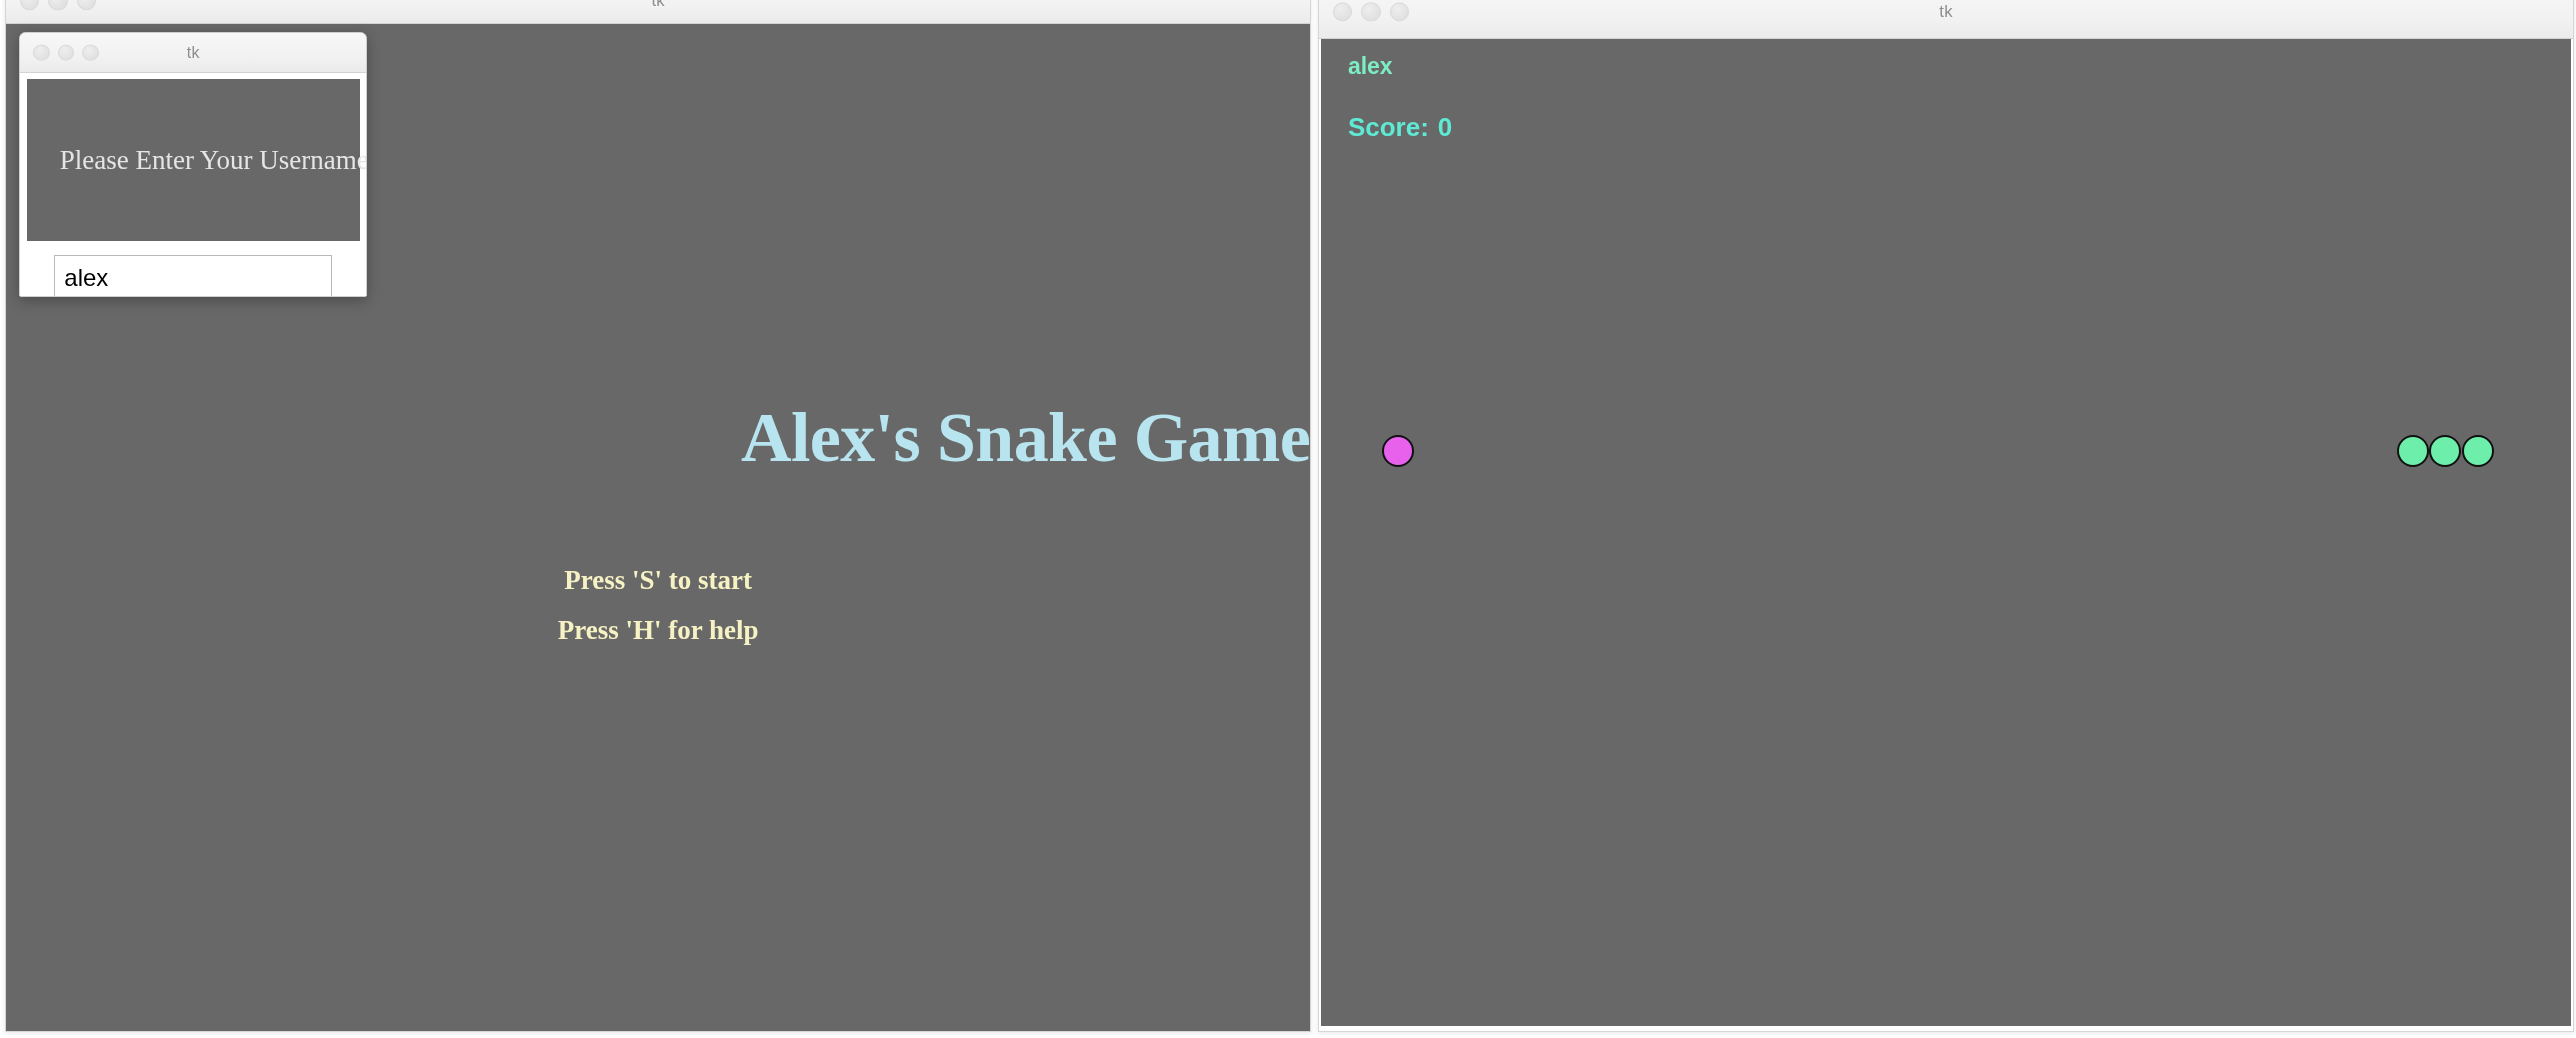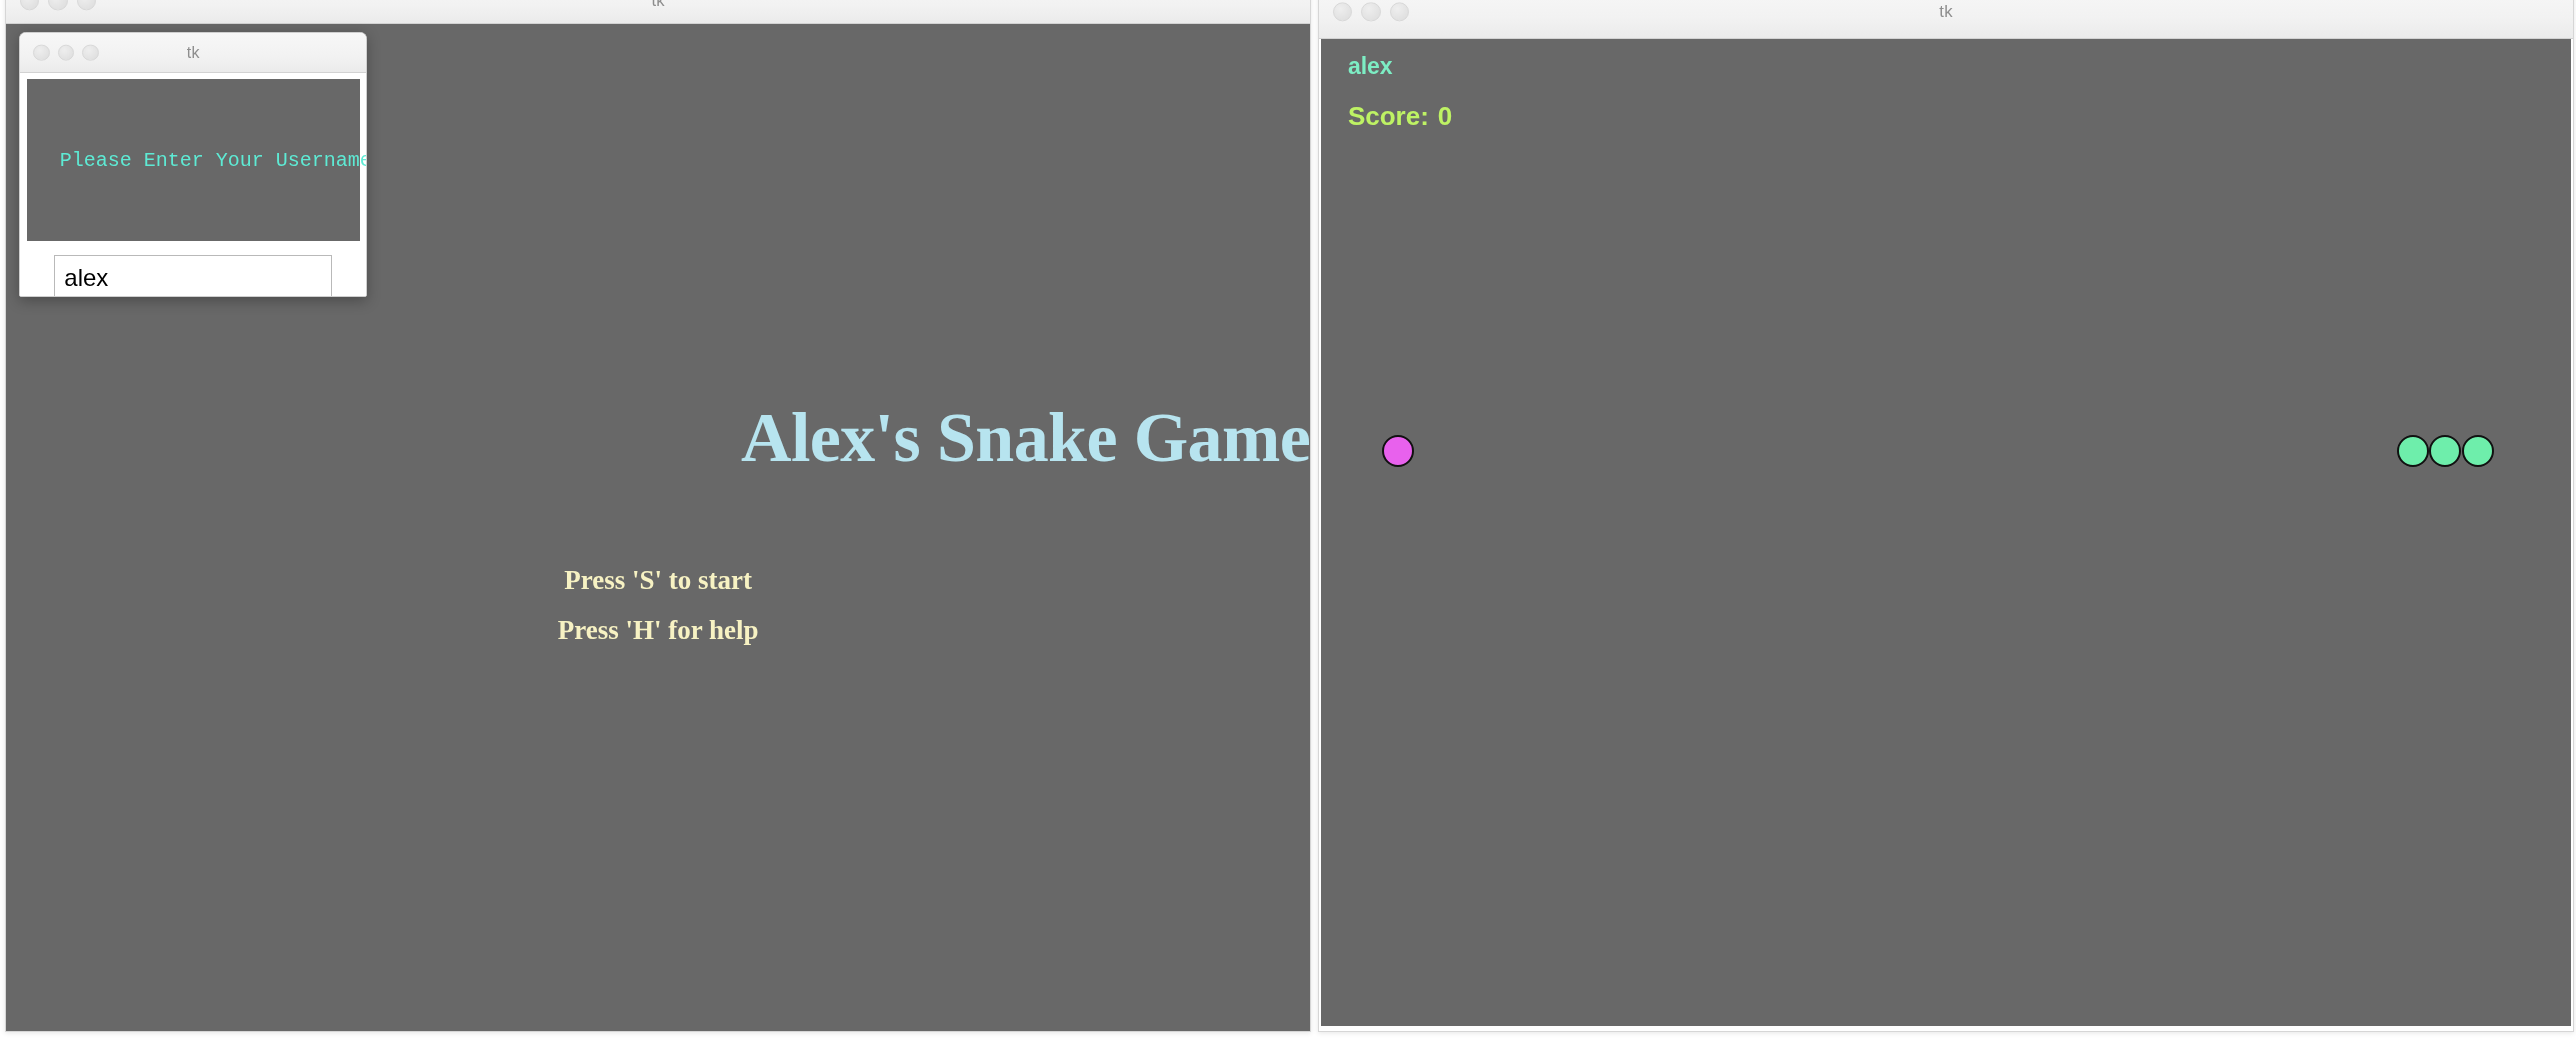--- a/index.html
+++ b/index.html
@@ -135,23 +135,23 @@
     white-space: nowrap;
   }
   #hud-username {
     left: 27px;
     top: 14px;
     font-size: 23px;
     color: #7dedc4;
   }
   #hud-score {
     left: 27px;
-    top: 62px;
+    top: 73px;
     font-size: 26px;
-    color: #bef264;
+    color: #5eead4;
   }
   #hud-score .score-value { margin-left: 9px; }
 
   .dot {
     position: absolute;
     border-radius: 50%;
     border: 2.6px solid #111111;
     box-sizing: border-box;
   }
 
@@ -186,23 +186,23 @@
   #dialog-prompt-panel {
     position: relative;
     height: 162px;
     background: #686868;
     display: flex;
     align-items: center;
     box-sizing: border-box;
     padding-left: 33px;
   }
   #dialog-prompt-text {
-    font-family: Liberation Mono, monospace;
-    font-size: 20px;
-    color: #5eead4;
+    font-family: Liberation Serif, serif;
+    font-size: 27px;
+    color: #e5e5e5;
     white-space: nowrap;
   }
   #username-input {
     display: block;
     margin: 14px auto 0 auto;
     width: 278px;
     height: 45px;
     box-sizing: border-box;
     border: 0.6px solid #b9b9b9;
     background: #ffffff;

